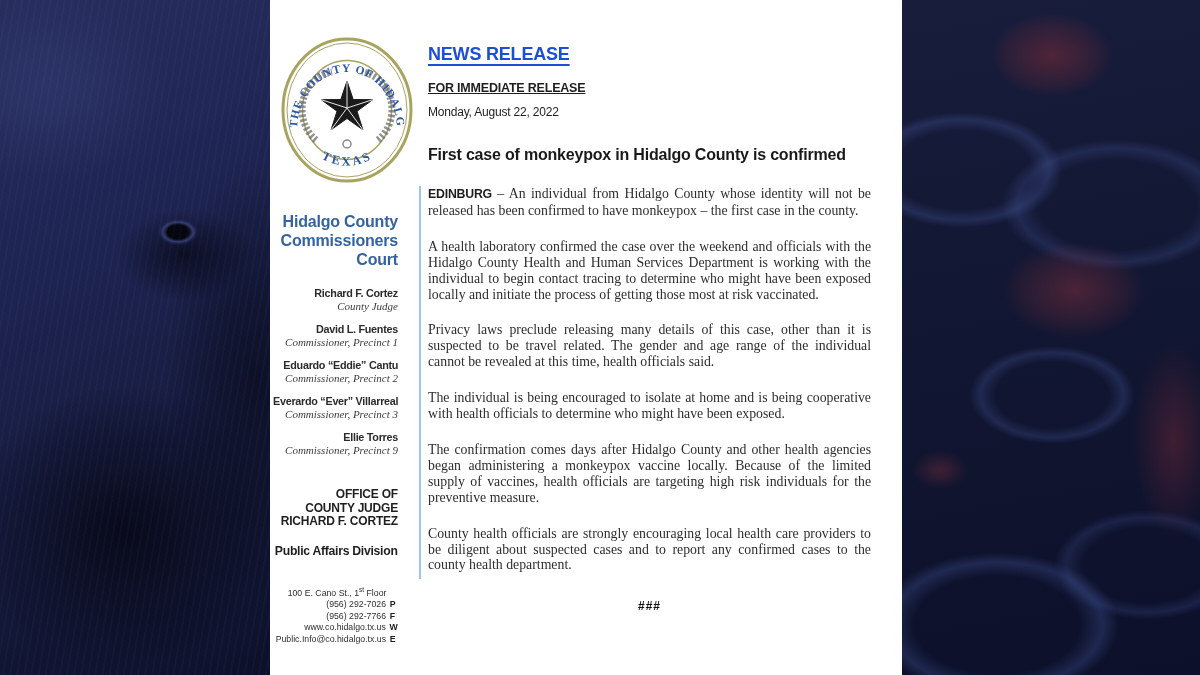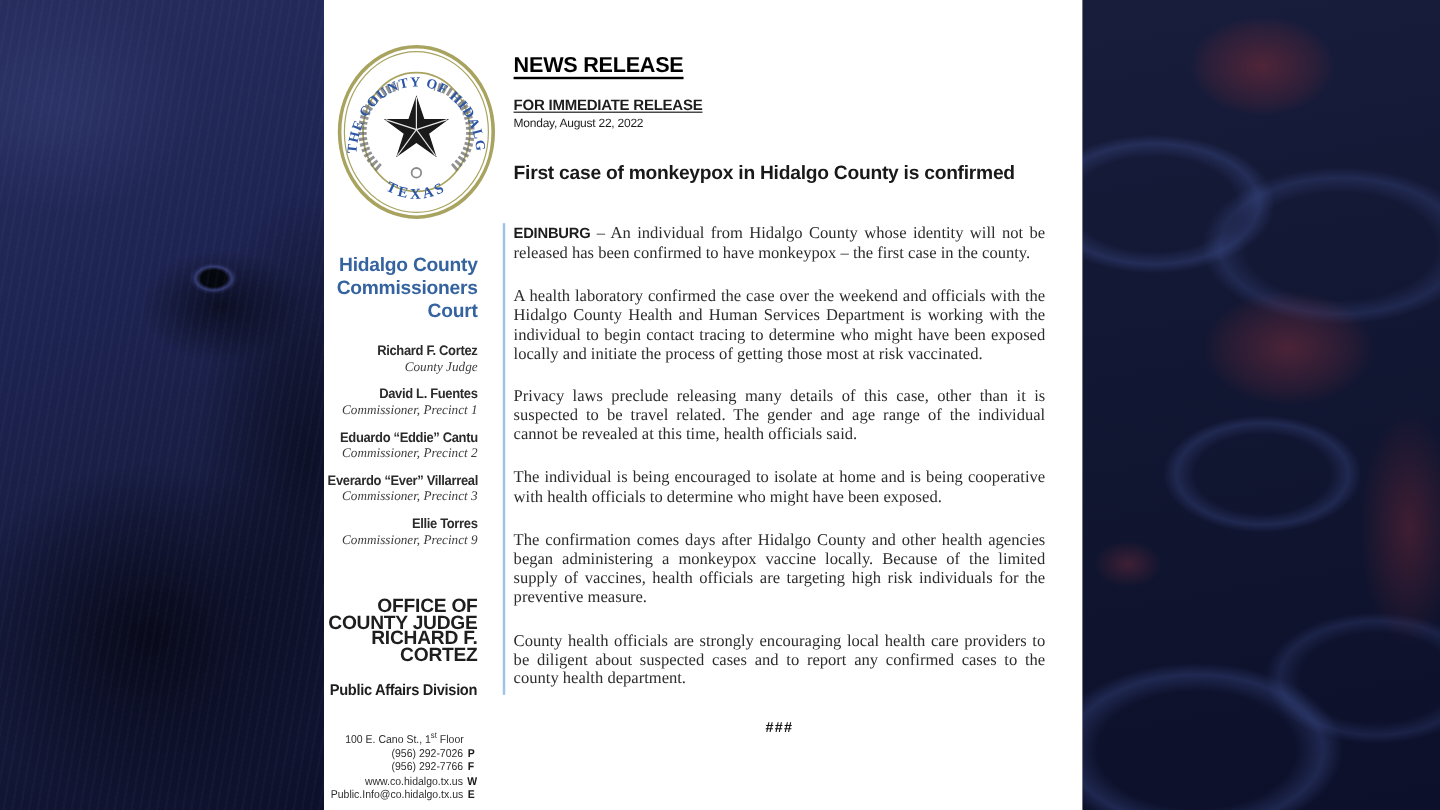--- a/index.html
+++ b/index.html
@@ -39,45 +39,45 @@
   
   .doc{
     position:absolute;left:270px;top:0;width:632px;height:675px;
     background:#ffffff;color:#222;
   }
   
   .seal{position:absolute;left:10px;top:36px;width:134px;height:148px;}
   
   .header-block{position:absolute;left:158px;top:44px;width:452px;}
   .kicker{
-    display:inline-block;font-size:18px;font-weight:bold;color:#000000;
+    display:inline-block;font-size:18px;font-weight:bold;color:#1d4ed8;
     letter-spacing:-.2px;text-decoration:underline;
     text-decoration-thickness:2px;text-underline-offset:4px;
   }
   .release-line{margin-top:16px;font-size:12.5px;font-weight:bold;color:#1d1d1d;letter-spacing:-.2px;text-decoration:underline;}
-  .date-line{margin-top:3px;font-size:10px;color:#1d1d1d;letter-spacing:-.2px;}
+  .date-line{margin-top:10px;font-size:12px;color:#1d1d1d;letter-spacing:-.2px;}
   .headline{margin:27px 0 0 0;font-size:16px;font-weight:bold;color:#191919;letter-spacing:-.2px;}
   
   .divider{position:absolute;left:149px;top:186px;width:2px;height:393px;background:#9dc3e6;}
   
   .sidebar{
     position:absolute;left:0;top:212px;width:128px;
     display:flex;flex-direction:column;align-items:flex-end;text-align:right;
   }
   .sb-title{font-size:16px;font-weight:bold;line-height:19px;color:#35639f;letter-spacing:-.2px;padding-left:19px;}
   .officials{margin-top:17px;display:flex;flex-direction:column;align-items:flex-end;gap:9px;}
   .sb-name{
     white-space:nowrap;font-weight:bold;font-size:11.5px;line-height:14px;color:#2b2b2b;
     letter-spacing:-.3px;transform:scaleX(.94);transform-origin:100% 50%;
   }
   .sb-role{
     white-space:nowrap;font-family:"Liberation Serif",serif;font-style:italic;
     font-size:11px;line-height:13px;color:#3c3c3c;
   }
-  .office-block{margin-top:42px;font-weight:bold;font-size:16px;line-height:13.5px;color:#1e1e1e;letter-spacing:-.2px;}
+  .office-block{margin-top:31px;font-weight:bold;font-size:12px;line-height:13.5px;color:#1e1e1e;letter-spacing:-.2px;}
   .division{
     margin-top:14px;font-weight:bold;font-size:13px;color:#1e1e1e;white-space:nowrap;
     letter-spacing:-.3px;transform:scaleX(.94);transform-origin:100% 50%;
   }
   .contact{margin-top:26px;display:flex;flex-direction:column;align-items:flex-end;gap:0;}
   .c-row{
     display:flex;gap:4px;justify-content:flex-end;white-space:nowrap;
     font-size:9.5px;line-height:11.5px;color:#2e2e2e;
     transform:scaleX(.92);transform-origin:100% 50%;
   }

